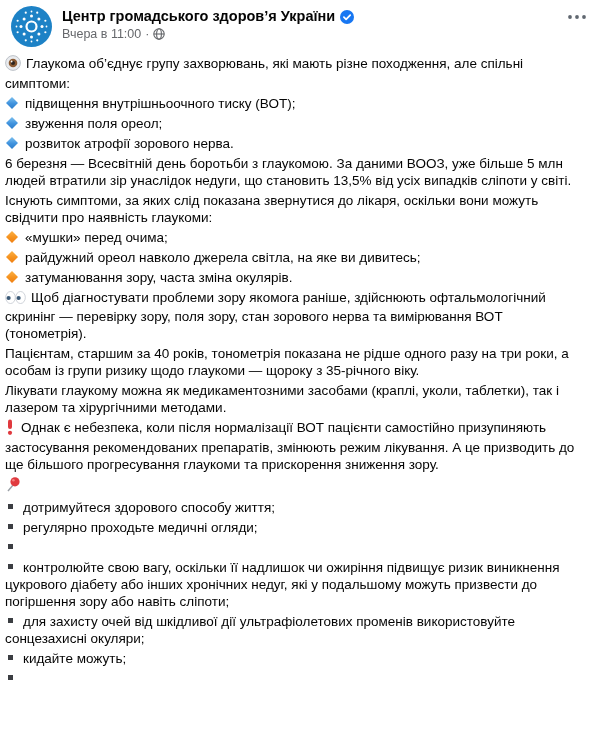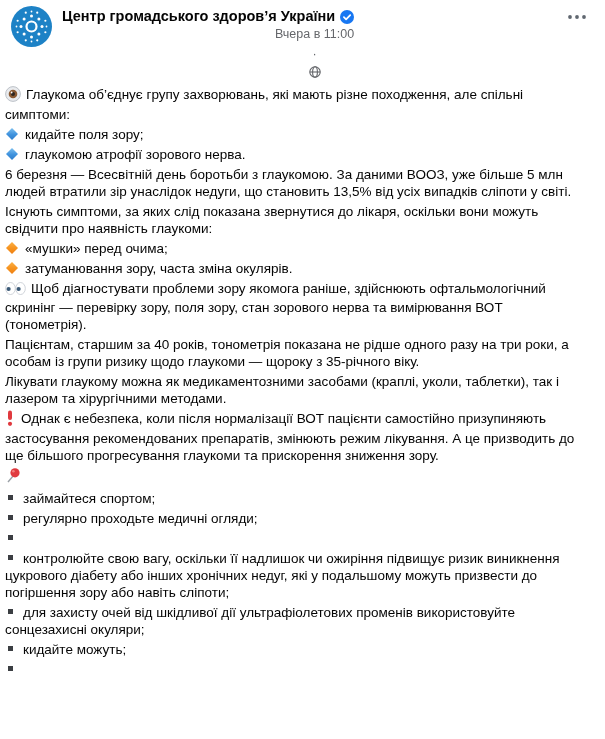--- a/index.html
+++ b/index.html
@@ -5,21 +5,21 @@
   html,body{margin:0;padding:0;background:#fff;}
   .post{width:605px;height:739px;background:#fff;overflow:hidden;
         font-family:"Liberation Sans","DejaVu Sans",sans-serif;color:#050505;position:relative;}
   
   .post-header{display:flex;align-items:flex-start;padding:6px 16px 4px 11px;}
   .avatar{width:41px;height:41px;border-radius:50%;flex:0 0 41px;cursor:pointer;}
   .header-text{margin-left:10px;flex:1 1 auto;padding-top:1px;}
   .name-row{display:flex;align-items:center;gap:5px;}
   .page-name{font-size:14.5px;font-weight:700;line-height:19px;cursor:pointer;}
   .verified{display:inline-flex;align-items:center;}
-  .meta-row{display:flex;align-items:center;gap:4px;font-size:12.5px;color:#65676b;line-height:16px;cursor:pointer;flex-direction:column;}
+  .meta-row{display:flex;align-items:center;gap:4px;font-size:12.5px;color:#65676b;line-height:16px;cursor:pointer;}
   .more{margin-left:auto;padding:8px 2px 0 0;cursor:pointer;display:flex;align-items:center;}
   
   .post-body{padding:4px 8px 0 5px;font-size:13.5px;line-height:17px;}
   .post-body p{margin:0 12px 3px 0;}
   
   .ico{display:inline-block;vertical-align:-3px;margin-right:5px;}
   .blt-d{display:inline-block;width:12px;height:12px;margin:0 7px 0 1px;vertical-align:-1px;
          clip-path:polygon(50% 0,100% 50%,50% 100%,0 50%);}
   .blt-blue{background:linear-gradient(180deg,#7cc0ef 0%,#3f92dd 55%,#2f7ecb 100%);}
   .blt-orange{background:linear-gradient(180deg,#fbb045 0%,#f6921e 55%,#ef7f12 100%);}
@@ -95,27 +95,29 @@
     <p>
       <span class="ico">
         <svg width="16" height="16" viewBox="0 0 16 16">
           <circle cx="8" cy="8" r="7.4" fill="#e9ebee" stroke="#b7bcc3" stroke-width="0.9"></circle>
           <circle cx="8" cy="8" r="4.3" fill="#8a5a33"></circle>
           <circle cx="8" cy="8" r="2" fill="#2c2420"></circle>
           <circle cx="6.6" cy="6.5" r="0.9" fill="#ffffff"></circle>
         </svg>
       </span><span>Глаукома об’єднує групу захворювань, які мають різне походження, але спільні симптоми:</span>
     </p>
-    <p><span class="blt-d blt-blue"></span><span>кидайте поля зору;</span></p>
-    <p><span class="blt-d blt-blue"></span><span>глаукомою атрофії зорового нерва.</span></p>
+    <p><span class="blt-d blt-blue"></span><span>підвищення внутрішньоочного тиску (ВОТ);</span></p>
+    <p><span class="blt-d blt-blue"></span><span>звуження поля ореол;</span></p>
+    <p><span class="blt-d blt-blue"></span><span>розвиток атрофії зорового нерва.</span></p>
 
     <p><span>6 березня — Всесвітній день боротьби з глаукомою. За даними ВООЗ, уже більше 5 млн людей втратили зір унаслідок недуги, що становить 13,5% від усіх випадків сліпоти у світі.</span></p>
     <p><span>Існують симптоми, за яких слід показана звернутися до лікаря, оскільки вони можуть свідчити про наявність глаукоми:</span></p>
 
     <p><span class="blt-d blt-orange"></span><span>«мушки» перед очима;</span></p>
+    <p><span class="blt-d blt-orange"></span><span>райдужний ореол навколо джерела світла, на яке ви дивитесь;</span></p>
     <p><span class="blt-d blt-orange"></span><span>затуманювання зору, часта зміна окулярів.</span></p>
 
     <p>
       <span class="ico" style="vertical-align:-2px;">
         <svg width="21" height="13" viewBox="0 0 21 13">
           <ellipse cx="5.5" cy="6.5" rx="4.8" ry="6" fill="#fff" stroke="#c3c8cf" stroke-width="0.8"></ellipse>
           <ellipse cx="15.5" cy="6.5" rx="4.8" ry="6" fill="#fff" stroke="#c3c8cf" stroke-width="0.8"></ellipse>
           <circle cx="3.6" cy="7" r="2.1" fill="#3c5a77"></circle>
           <circle cx="13.6" cy="7" r="2.1" fill="#3c5a77"></circle>
         </svg>
@@ -136,21 +138,21 @@
     <p>
       <span class="ico">
         <svg width="16" height="16" viewBox="0 0 16 16">
           <line x1="3" y1="15" x2="8.5" y2="8.5" stroke="#9aa0a6" stroke-width="1.4"></line>
           <circle cx="10" cy="5.8" r="4.6" fill="#e03a3f"></circle>
           <circle cx="8.4" cy="4.2" r="1.3" fill="#f2807f"></circle>
         </svg>
       </span>
     </p>
 
-    <p><span class="blt-sq"></span><span>займайтеся спортом;</span></p>
+    <p><span class="blt-sq"></span><span>дотримуйтеся здорового способу життя;</span></p>
     <p><span class="blt-sq"></span><span>регулярно проходьте медичні огляди;</span></p>
     <p><span class="blt-sq"></span></p>
     <p><span class="blt-sq"></span><span>контролюйте свою вагу, оскільки її надлишок чи ожиріння підвищує ризик виникнення цукрового діабету або інших хронічних недуг, які у подальшому можуть призвести до погіршення зору або навіть сліпоти;</span></p>
     <p><span class="blt-sq"></span><span>для захисту очей від шкідливої дії ультрафіолетових променів використовуйте сонцезахисні окуляри;</span></p>
     <p><span class="blt-sq"></span><span>кидайте можуть;</span></p>
     <p><span class="blt-sq"></span></p>
 
   </div>
 </div>
 

